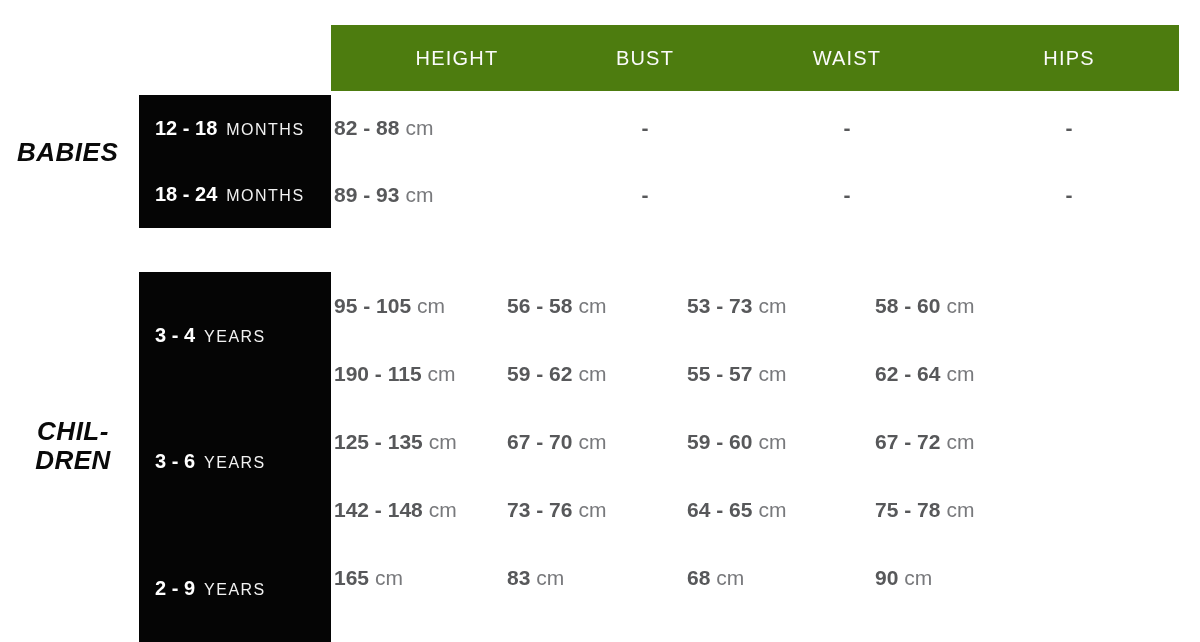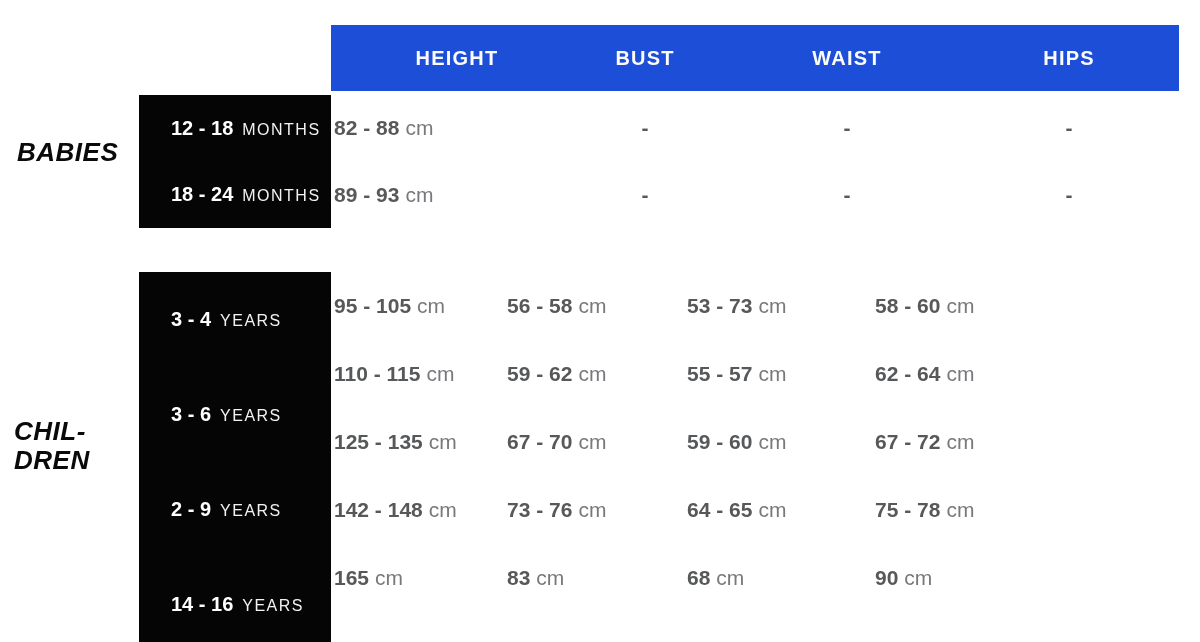--- a/index.html
+++ b/index.html
@@ -1,38 +1,38 @@
 <!DOCTYPE html>
 <html><head>
 <meta charset="utf-8">
 <style>
   html,body{margin:0;padding:0;background:#ffffff;}
   .stage{
     position:relative;width:1200px;height:642px;background:#ffffff;
     font-family:"Liberation Sans","DejaVu Sans",sans-serif;overflow:hidden;
   }
   
-  .hbar{position:absolute;left:331px;top:25px;width:848px;height:66px;background:#1d4ed8;font-weight:bold;}
+  .hbar{position:absolute;left:331px;top:25px;width:848px;height:66px;background:#4d7c0f;}
   .hcol{
     position:absolute;top:0;transform:translateX(-50%);
     line-height:66px;font-size:20px;letter-spacing:1.2px;color:#fbfbfb;white-space:nowrap;
   }
   .h1{left:126px;} .h2{left:314px;} .h3{left:516px;} .h4{left:738px;}
   
   .gtitle{
     position:absolute;color:#0a0a0a;font-weight:700;font-style:italic;
     font-size:26px;letter-spacing:.5px;white-space:nowrap;
   }
   .gtitle.babies{left:17px;top:152px;transform:translateY(-50%);}
-  .gtitle.children{left:14px;top:417px;width:118px;text-align:left;line-height:29px;}
+  .gtitle.children{left:14px;top:417px;width:118px;text-align:center;line-height:29px;}
   
   .agebox{
     position:absolute;left:139px;width:192px;background:#050505;
     display:flex;flex-direction:column;justify-content:space-around;
-    padding-left:32px;box-sizing:border-box;
+    padding-left:16px;box-sizing:border-box;
   }
   .babies-box{top:95px;height:133px;}
   .children-box{top:272px;height:380px;}
   .agerow{white-space:nowrap;}
   .agenum{color:#ffffff;font-weight:700;font-size:20px;}
   .ageunit{color:#f2f2f2;font-size:16px;letter-spacing:1.5px;margin-left:9px;}
   
   .vrow{position:absolute;left:0;width:1200px;height:30px;}
   .cell{
     position:absolute;top:0;width:200px;height:30px;line-height:30px;
@@ -77,23 +77,20 @@
   <div class="agebox children-box">
     <div class="agerow">
       <span class="agenum">3 - 4</span><span class="ageunit">YEARS</span>
     </div>
     <div class="agerow">
       <span class="agenum">3 - 6</span><span class="ageunit">YEARS</span>
     </div>
     <div class="agerow">
       <span class="agenum">2 - 9</span><span class="ageunit">YEARS</span>
     </div>
-    <div class="agerow">
-      <span class="agenum">14 - 16</span><span class="ageunit">YEARS</span>
-    </div>
   </div>
 
   <div class="vrow" style="top:113px">
     <span class="cell c1"><span class="num">82 - 88</span><span class="unit">cm</span></span>
     <span class="dash d2">-</span>
     <span class="dash d3">-</span>
     <span class="dash d4">-</span>
   </div>
   <div class="vrow" style="top:180px">
     <span class="cell c1"><span class="num">89 - 93</span><span class="unit">cm</span></span>
@@ -102,21 +99,21 @@
     <span class="dash d4">-</span>
   </div>
 
   <div class="vrow" style="top:291px">
     <span class="cell c1"><span class="num">95 - 105</span><span class="unit">cm</span></span>
     <span class="cell c2"><span class="num">56 - 58</span><span class="unit">cm</span></span>
     <span class="cell c3"><span class="num">53 - 73</span><span class="unit">cm</span></span>
     <span class="cell c4"><span class="num">58 - 60</span><span class="unit">cm</span></span>
   </div>
   <div class="vrow" style="top:359px">
-    <span class="cell c1"><span class="num">110 - 115</span><span class="unit">cm</span></span>
+    <span class="cell c1"><span class="num">190 - 115</span><span class="unit">cm</span></span>
     <span class="cell c2"><span class="num">59 - 62</span><span class="unit">cm</span></span>
     <span class="cell c3"><span class="num">55 - 57</span><span class="unit">cm</span></span>
     <span class="cell c4"><span class="num">62 - 64</span><span class="unit">cm</span></span>
   </div>
   <div class="vrow" style="top:427px">
     <span class="cell c1"><span class="num">125 - 135</span><span class="unit">cm</span></span>
     <span class="cell c2"><span class="num">67 - 70</span><span class="unit">cm</span></span>
     <span class="cell c3"><span class="num">59 - 60</span><span class="unit">cm</span></span>
     <span class="cell c4"><span class="num">67 - 72</span><span class="unit">cm</span></span>
   </div>

